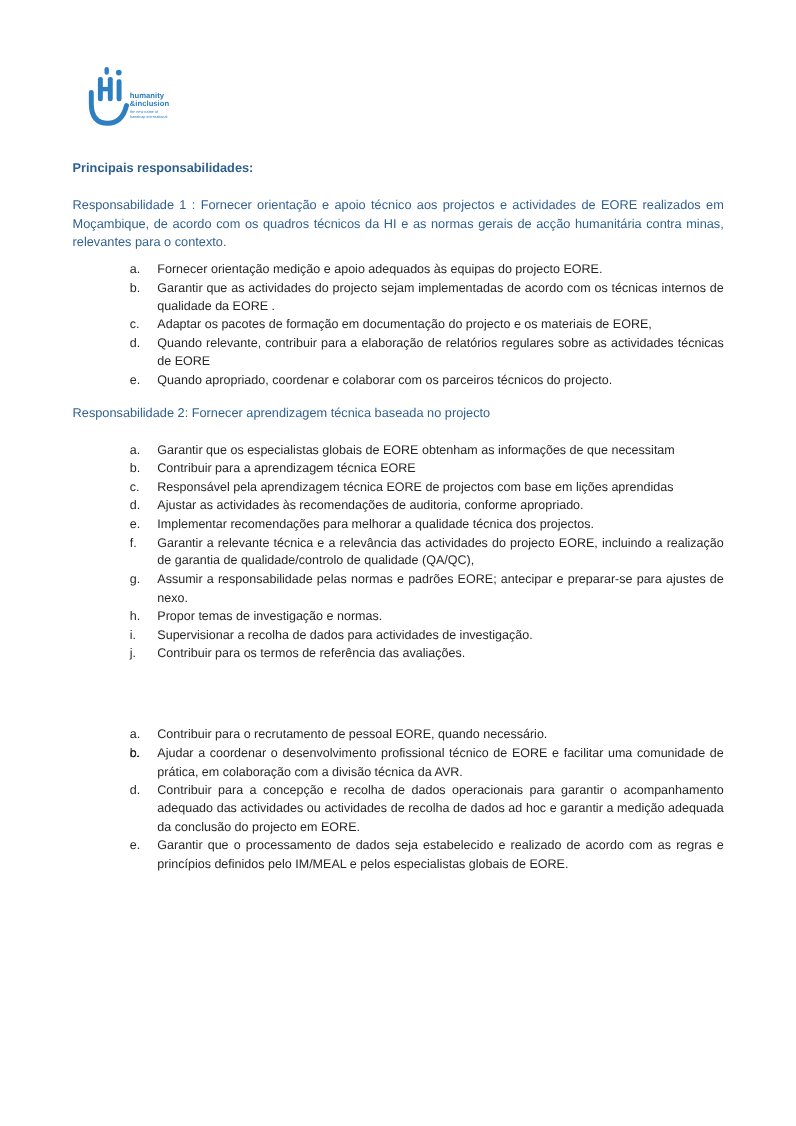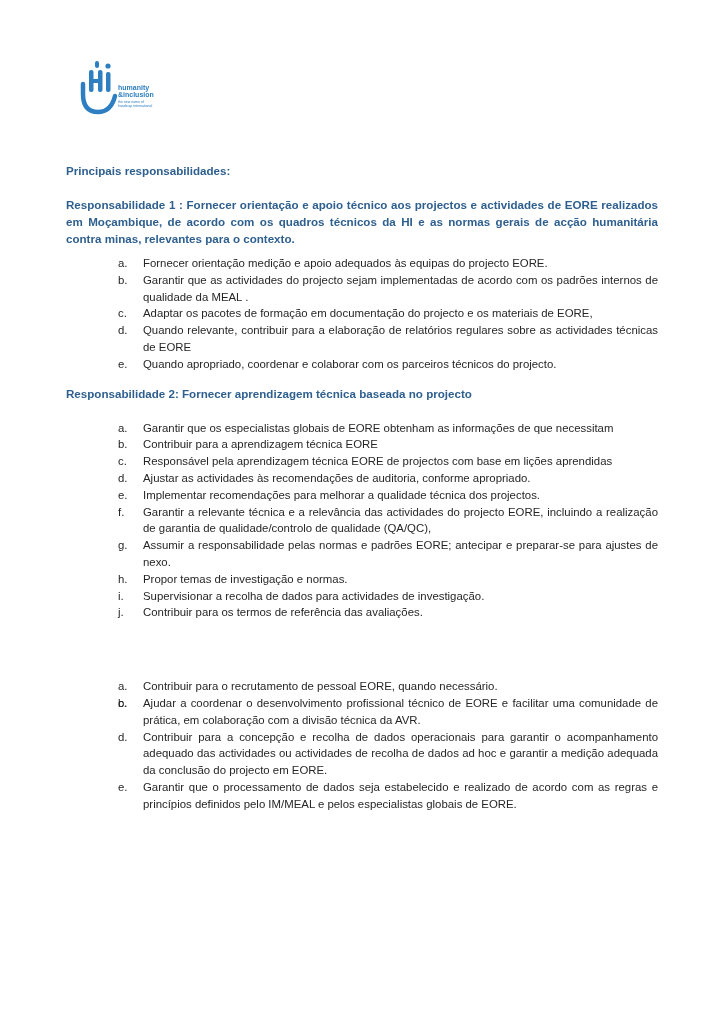--- a/index.html
+++ b/index.html
@@ -5,26 +5,26 @@
     html, body { margin: 0; padding: 0; background: #ffffff; }
     body {
       width: 724px; height: 1024px; position: relative; overflow: hidden;
       font-family: "Liberation Sans", sans-serif; color: #262626;
     }
     .logo { position: absolute; left: 78px; top: 56px; width: 110px; height: 60px; }
     .logo svg { position: absolute; left: 0; top: 0; }
     .logo .brand { position: absolute; left: 40px; top: 28px; color: #2d7fc1; font-weight: bold; font-size: 7px; line-height: 7px; }
     .logo .tag { position: absolute; left: 40px; top: 44px; color: #2d7fc1; font-size: 3.5px; line-height: 4px; width: 40px; }
 
-    .content { position: absolute; left: 66px; top: 162px; width: 592px; }
+    .content { position: absolute; left: 66px; top: 144px; width: 592px; }
     .heading {
       color: #2e5f8f; font-weight: bold; font-size: 11.6px; line-height: 17px; margin: 0;
     }
     .resp-title {
-      color: #2e5f8f; font-weight: bold; font-size: 11.6px; line-height: 17px;
+      color: #2e5f8f; font-weight: normal; font-size: 11.6px; line-height: 17px;
       text-align: justify; margin: 0;
     }
     ol.items {
       list-style: none; margin: 0; padding: 0; margin-left: 52px;
     }
     ol.items li {
       position: relative; padding-left: 25px; font-size: 11.4px; line-height: 16.8px;
       text-align: justify; color: #262626;
     }
     ol.items li .marker { position: absolute; left: 0; top: 0; }
@@ -53,21 +53,21 @@
 </div>
 
 <div class="content">
   <p class="heading">Principais responsabilidades:</p>
 
   <div style="height:17px"></div>
   <p class="resp-title">Responsabilidade 1 : Fornecer orientação e apoio técnico aos projectos e actividades de EORE realizados em Moçambique, de acordo com os quadros técnicos da HI e as normas gerais de acção humanitária contra minas, relevantes para o contexto.</p>
   <div style="height:8px"></div>
   <ol class="items">
     <li><span class="marker">a.</span><span>Fornecer orientação medição e apoio adequados às equipas do projecto EORE.</span></li>
-    <li><span class="marker">b.</span><span>Garantir que as actividades do projecto sejam implementadas de acordo com os padrões internos de qualidade da MEAL .</span></li>
+    <li><span class="marker">b.</span><span>Garantir que as actividades do projecto sejam implementadas de acordo com os técnicas internos de qualidade da EORE .</span></li>
     <li><span class="marker">c.</span><span>Adaptar os pacotes de formação em documentação do projecto e os materiais de EORE,</span></li>
     <li><span class="marker">d.</span><span>Quando relevante, contribuir para a elaboração de relatórios regulares sobre as actividades técnicas de EORE</span></li>
     <li><span class="marker">e.</span><span>Quando apropriado, coordenar e colaborar com os parceiros técnicos do projecto.</span></li>
   </ol>
 
   <div style="height:12px"></div>
   <p class="resp-title">Responsabilidade 2: Fornecer aprendizagem técnica baseada no projecto</p>
   <div style="height:18px"></div>
   <ol class="items">
     <li><span class="marker">a.</span><span>Garantir que os especialistas globais de EORE obtenham as informações de que necessitam</span></li>

